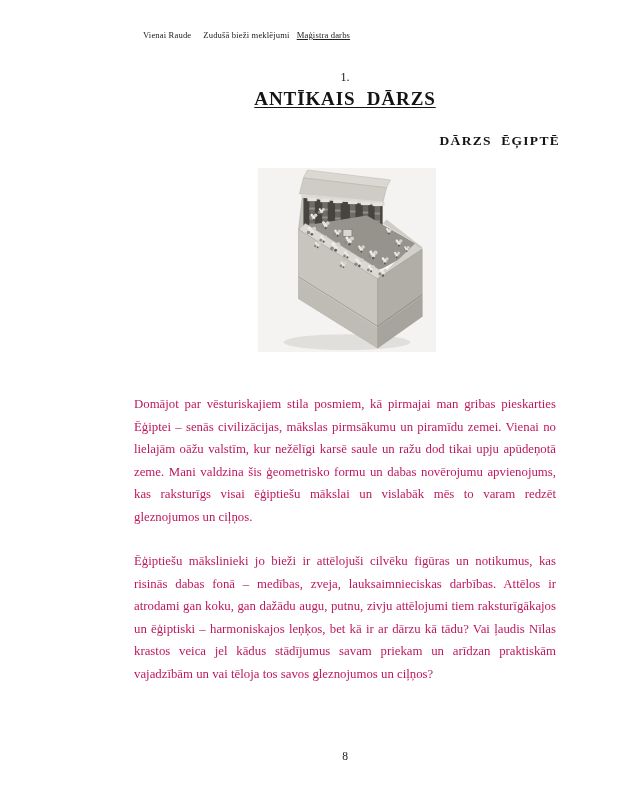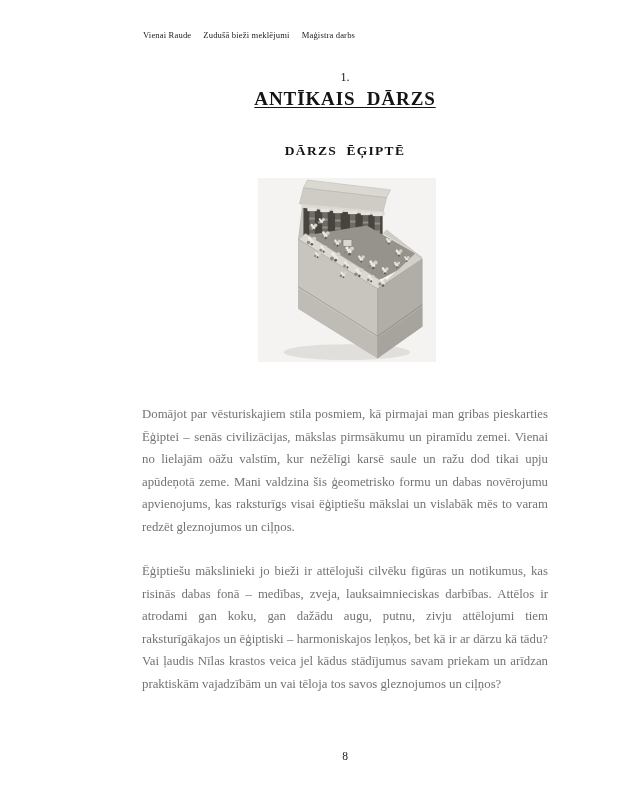--- a/index.html
+++ b/index.html
@@ -7,41 +7,41 @@
     position:relative; width:618px; height:800px; margin:0 auto;
     background:#ffffff; overflow:hidden;
     font-family:"Liberation Serif", serif; color:#141414;
   }
   .running-header {
     position:absolute; left:143px; top:30px;
     font-size:8.6px; letter-spacing:0.15px; white-space:nowrap; color:#222;
   }
   .running-header .rh { display:inline-block; }
   .running-header .rh + .rh { margin-left:12px; }
-  .running-header .rh:nth-child(3) { margin-left:12px; }
+  .running-header .rh:nth-child(3) { margin-left:7px;text-decoration:underline; }
 
   .content { position:absolute; left:130px; top:64px; width:430px; padding-top:6px; }
 
   .chapter-number { text-align:center; font-size:12px; line-height:14px; }
   .chapter-title {
     text-align:center; font-size:19px; line-height:16px; font-weight:bold;
     letter-spacing:0.9px; white-space:pre; margin-top:7px;
     text-decoration:underline; text-underline-offset:2px;
   }
   .section-title {
-    text-align:center; font-size:13.5px; line-height:17px; font-weight:bold;
-    letter-spacing:1.3px; white-space:pre; margin-top:35px;
+    text-align:right; font-size:13.5px; line-height:17px; font-weight:bold;
+    letter-spacing:1.3px; white-space:pre; margin-top:25px;
   }
 
   .figure { margin:19px 0 0 0; text-align:center; }
   .figure svg { display:inline-block; }
 
   .body-par {
     text-align:justify; font-size:12.8px; line-height:22.5px;
-    margin:12px; color:#737373;
+    margin:4px; color:#be185d;
   }
   .body-par.first { margin-top:31px; }
   .body-par.second { margin-top:22px; }
 
   .page-number {
     position:absolute; left:130px; top:750px; width:430px;
     text-align:center; font-size:11.5px; color:#222;
   }
 </style>
 </head>

